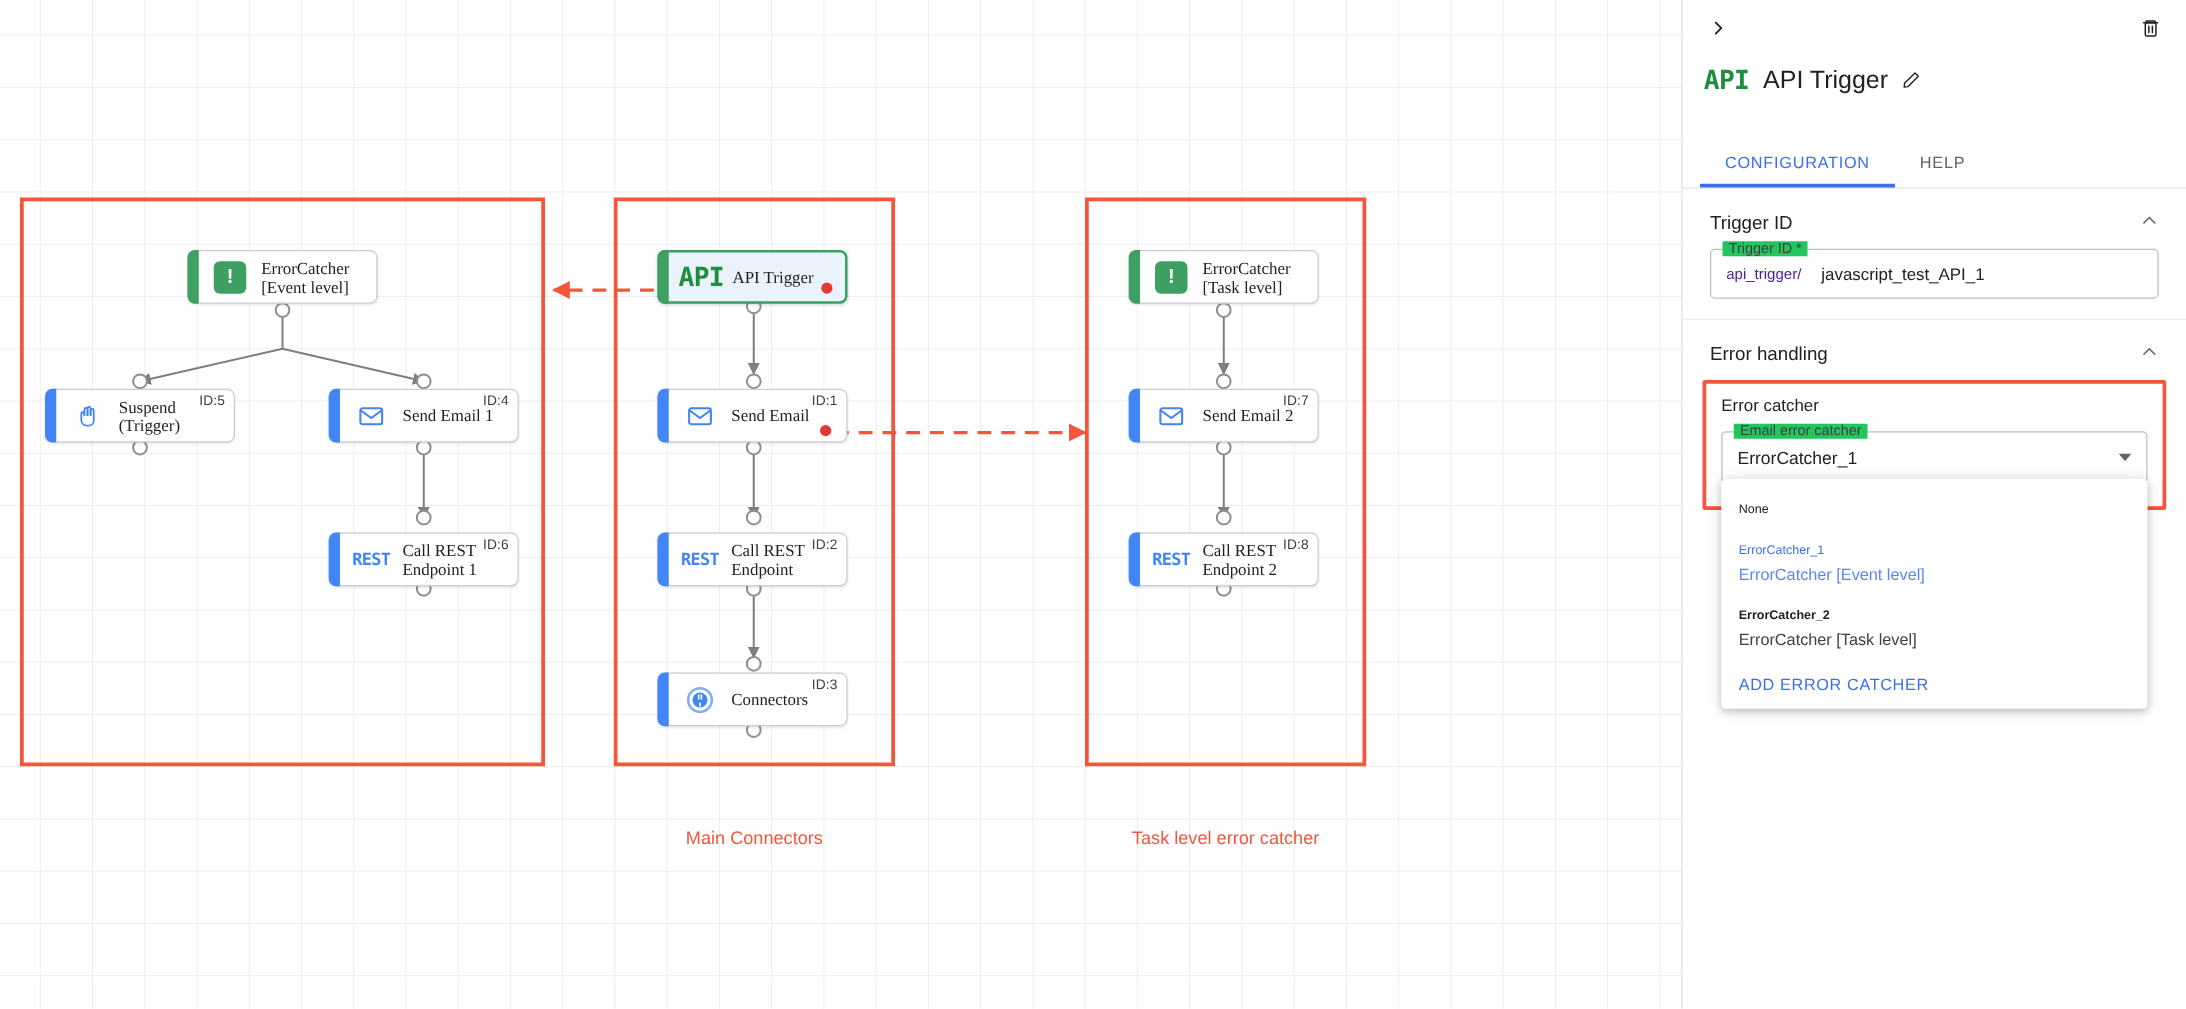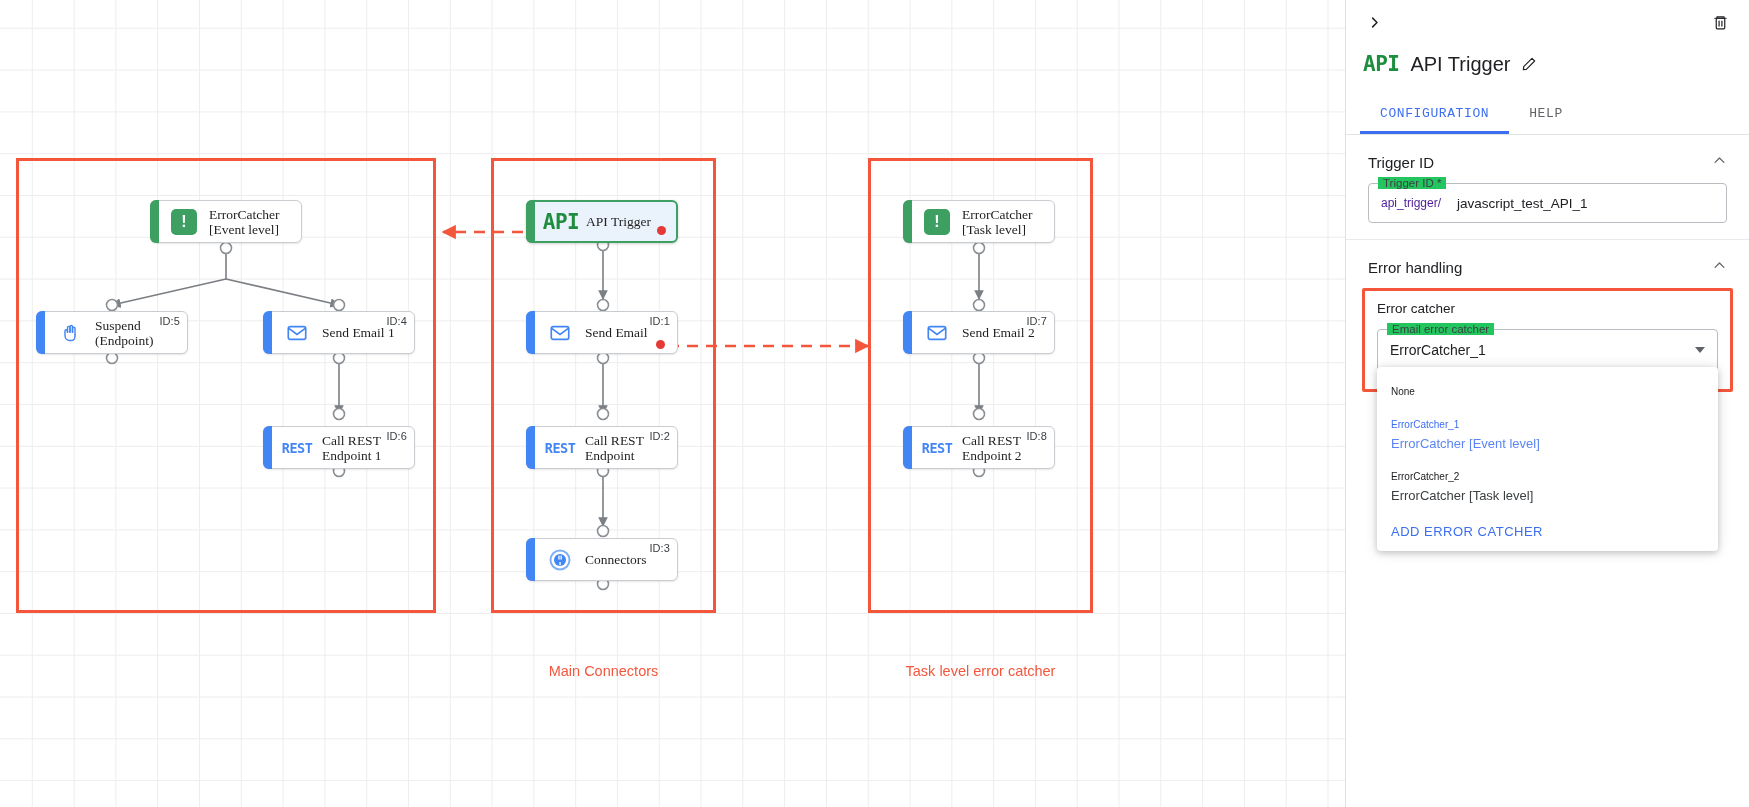--- a/index.html
+++ b/index.html
@@ -132,24 +132,23 @@
   .panel-title-row {
     display: flex; align-items: center; gap: 11px;
     padding: 0 0 0 17px; height: 40px;
   }
   .panel-title {
     font-size: 20px; color: #202124; font-weight: 400;
   }
   .pencil-btn { display:flex; align-items:center; cursor:pointer; }
 
   .tabs {
-    display: flex; margin-top: 14px;
+    display: flex; margin-top: 30px;
     border-bottom: 1px solid #e3e3e3;
     padding-left: 14px;
-    font-family: Liberation Mono, monospace;
   }
   .tab {
     font-size: 13px; letter-spacing: .6px;
     padding: 8px 20px 10px 20px;
     color: #5f6368; cursor: pointer;
   }
   .tab.active { color: #3b6ef0; border-bottom: 3px solid #3b6ef0; font-weight: 500; }
 
   .section-head {
     display: flex; align-items: center; justify-content: space-between;
@@ -210,21 +209,21 @@
     border-radius: 4px;
     box-shadow: 0 2px 6px rgba(0,0,0,.18), 0 1px 14px rgba(0,0,0,.12);
     padding: 8px 0 6px 0;
     z-index: 5;
   }
   .menu-item { padding: 7px 14px; cursor: pointer; }
   .menu-item .mi-title { font-size: 10px; color: #202124; line-height: 19px; }
   .menu-item .mi-sub { font-size: 13px; color: #3c4043; line-height: 19px; }
   .menu-item.sel .mi-title { color: #3b6ef0; }
   .menu-item.sel .mi-sub { color: #5b86f2; }
-  .menu-item.bold .mi-title { font-weight: 400; }
+  .menu-item.bold .mi-title { font-weight: 700; }
   .menu-action {
     padding: 12px 14px 6px 14px;
     font-size: 13px; letter-spacing: .5px;
     color: #3b6ef0; font-weight: 500; cursor: pointer;
   }
 </style>
 </head>
 <body>
 
 <div class="app">
@@ -300,21 +299,21 @@
       <div class="bar"></div>
       <div class="ic">
         <svg width="20" height="20" viewBox="0 0 24 24" fill="none" stroke="#4285f4" stroke-width="1.7" stroke-linecap="round" stroke-linejoin="round">
           <path d="M9 11V5.5a1.5 1.5 0 1 1 3 0V11"></path>
           <path d="M12 11V4.5a1.5 1.5 0 1 1 3 0V11"></path>
           <path d="M15 11V6.5a1.5 1.5 0 1 1 3 0V14"></path>
           <path d="M9 11V9.5a1.5 1.5 0 1 0-3 0V15c0 3.3 2.2 6 5.5 6h1.5c3 0 5-2.2 5-5.2V14"></path>
         </svg>
       </div>
       <div class="lbl">Suspend
-(Endpoint)</div>
+(Trigger)</div>
       <div class="idbadge">ID:5</div>
     </div>
 
     <div class="node" style="left:263px; top:311px; width:152px;">
       <div class="bar"></div>
       <div class="ic">
         <svg width="22" height="22" viewBox="0 0 24 24" fill="none" stroke="#4285f4" stroke-width="1.8">
           <rect x="2.5" y="5" width="19" height="14" rx="2"></rect>
           <path d="M3 7l9 6.5L21 7"></path>
         </svg>

